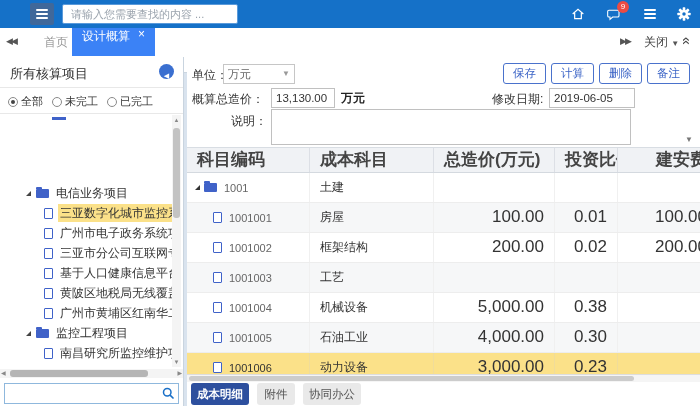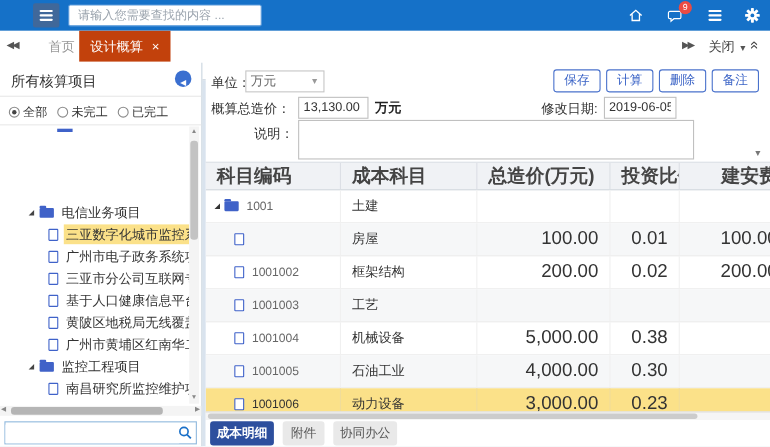--- a/index.html
+++ b/index.html
@@ -13,21 +13,21 @@
   .tsearch{position:absolute;left:62px;top:4px;width:176px;height:20px;border:1px solid #5a9ada;border-radius:2px;background:#fff;font-size:11px;color:#333;padding:0 8px;box-sizing:border-box;outline:none;}
   .tsearch::placeholder{color:#9aa3ad;}
   .ticon{position:absolute;top:6px;width:16px;height:16px;cursor:pointer;}
   .badge{position:absolute;left:617px;top:1px;min-width:12px;height:12px;border-radius:6px;background:#ea4b43;color:#fff;font-size:8px;line-height:12px;text-align:center;padding:0 2px;box-sizing:border-box;}
 
   
   .tabbar{position:absolute;left:0;top:28px;width:700px;height:45px;background:#fff;border-bottom:1px solid #ccd6e0;box-sizing:border-box;}
   .tb-back{position:absolute;left:6px;top:8px;font-size:9px;color:#555;letter-spacing:-2px;cursor:pointer;}
   .tb-back::before{content:"◀◀";}
   .tab-home{position:absolute;left:30px;top:0;width:52px;height:28px;line-height:28px;text-align:center;color:#999;font-size:12px;cursor:pointer;}
-  .tab-active{position:absolute;left:72px;top:0;height:28px;background:#c2410c;color:#fff;font-size:12px;display:flex;align-items:center;gap:8px;padding:0 10px;cursor:pointer;}
+  .tab-active{position:absolute;left:72px;top:0;height:28px;background:#3b82f6;color:#fff;font-size:12px;display:flex;align-items:flex-start;gap:8px;padding:0 10px;cursor:pointer;}
   .tab-x{font-size:12px;line-height:1;cursor:pointer;}
   .tab-x::before{content:"×";}
   .tb-ff{position:absolute;left:620px;top:8px;font-size:9px;color:#555;letter-spacing:-2px;cursor:pointer;}
   .tb-ff::before{content:"▶▶";}
   .tb-close{position:absolute;left:644px;top:0;height:28px;line-height:28px;font-size:12px;color:#444;cursor:pointer;}
   .tb-caret{font-size:8px;color:#555;}
   .tb-caret::before{content:"▼";}
   .tb-up{position:absolute;left:683px;top:5px;font-size:14px;color:#444;transform:rotate(90deg);cursor:pointer;}
   .tb-up::before{content:"«";}
 
@@ -264,21 +264,21 @@
       <button class="btn-blue">计算</button>
       <button class="btn-blue">删除</button>
       <button class="btn-blue">备注</button>
     </div>
 
     <span class="flabel" style="left:5px;top:34px">概算总造价：</span>
     <input class="finput" style="left: 84px; top: 31px; width: 64px;" value="13,130.00">
     <span class="funit">万元</span>
 
     <span class="flabel" style="left:305px;top:34px">修改日期:</span>
-    <input class="finput" style="left: 362px; top: 31px; width: 66px;" value="2019-06-05">
+    <input class="finput" style="left: 362px; top: 31px; width: 86px;" value="2019-06-05">
 
     <span class="flabel" style="left:44px;top:56px">说明：</span>
     <textarea class="fdesc" style=""></textarea>
     <span class="caret-collapse"></span>
 
     <div class="dtable">
       <div class="thead">
         <div class="tc c1">科目编码</div>
         <div class="tc c2">成本科目</div>
         <div class="tc c3">总造价(万元)</div>
@@ -294,20 +294,21 @@
         </div>
         <div class="tc c2">土建</div>
         <div class="tc c3 num numtxt"></div>
         <div class="tc c4 num numtxt"></div>
         <div class="tc c5 num numtxt"></div>
       </div>
 
       <div class="trow">
         <div class="tc c1 cellcode sub" style="padding-right:0">
           <span class="page"></span>
+          <span class="codetxt">1001001</span>
         </div>
         <div class="tc c2">房屋</div>
         <div class="tc c3 num numtxt">100.00</div>
         <div class="tc c4 num numtxt">0.01</div>
         <div class="tc c5 num numtxt">100.00</div>
       </div>
 
       <div class="trow">
         <div class="tc c1 cellcode sub" style="padding-right:0">
           <span class="page"></span>

